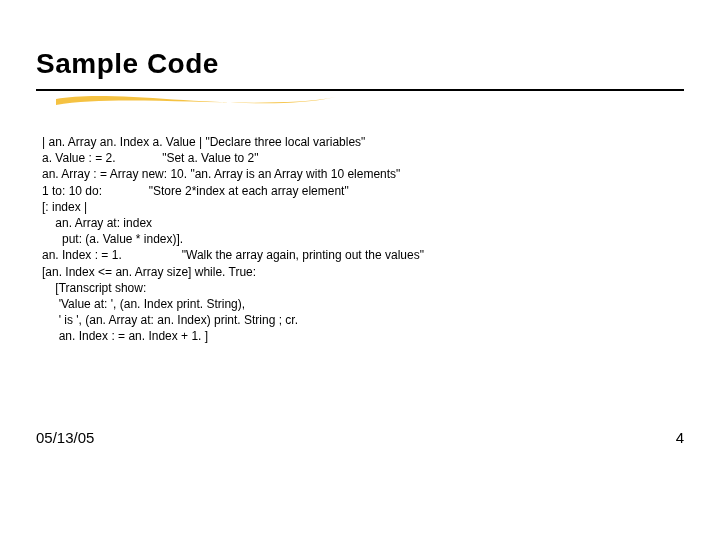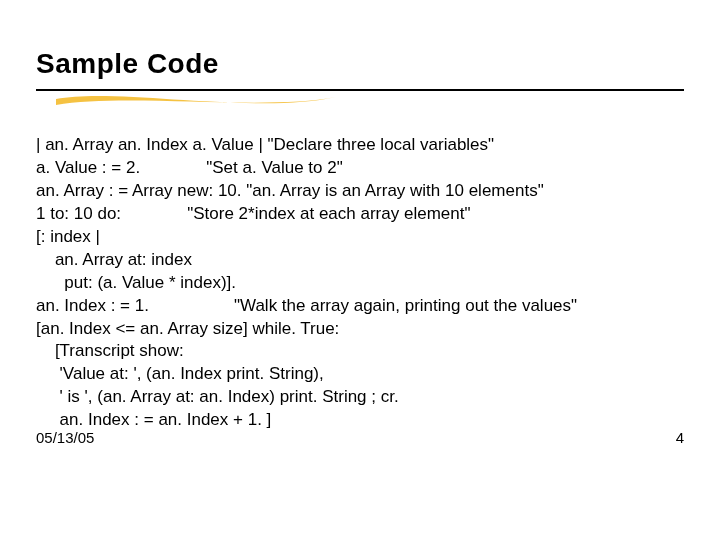--- a/index.html
+++ b/index.html
@@ -41,24 +41,25 @@
   }
   .rule svg {
     position: absolute;
     top: 5px;
     left: 20px;
     width: 280px;
     height: 20px;
   }
   .code {
     font-family: Arial, Helvetica, sans-serif;
-    font-size: 17px;
+    font-size: 12px;
     line-height: 1.35;
     color: #000;
     white-space: pre;
+    margin-left: 6px;
   }
   .footer {
     position: absolute;
     left: 36px;
     right: 36px;
     bottom: 22px;
     display: flex;
     justify-content: space-between;
     align-items: flex-start;
     font-size: 15px;

